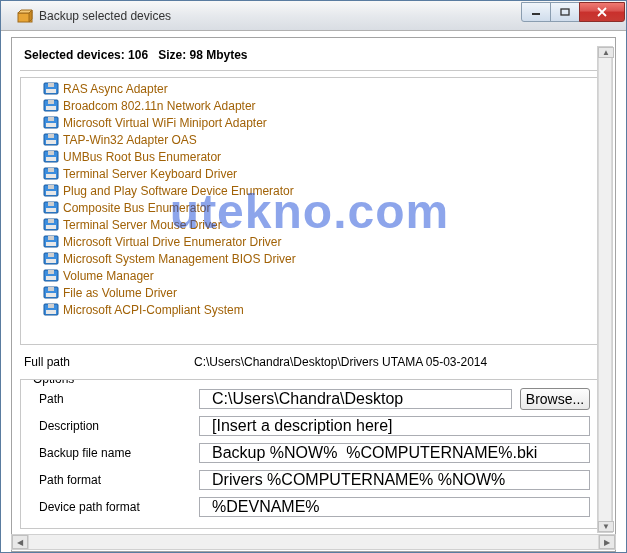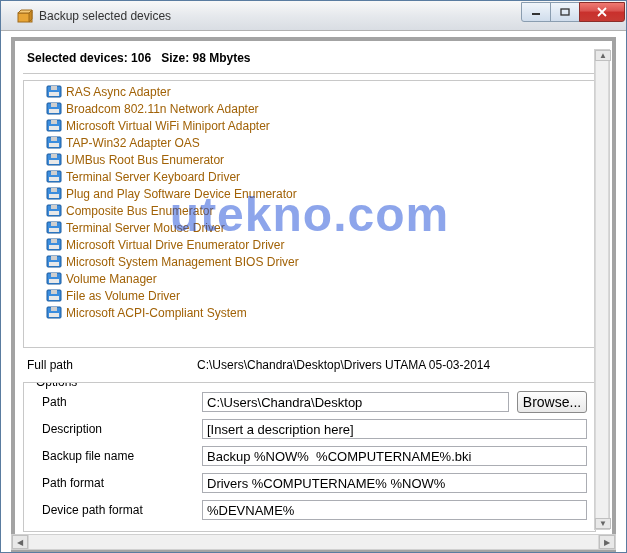--- a/index.html
+++ b/index.html
@@ -52,21 +52,21 @@
   border-color: #8b2e2a;
   color: #fff;
   border-radius: 0 0 3px 0;
 }
 .content {
   padding: 6px 10px 0 10px;
   height: calc(100% - 30px);
   position: relative;
 }
 .inner-panel {
-  border: 4px solid #a3a3a3;
+  border: 1px solid #a3a3a3;
   background: #fff;
   padding: 8px 2px 8px 8px;
   height: 100%;
   position: relative;
 }
 .header-line {
   font-weight: bold;
   font-size: 12px;
   padding: 2px 0 8px 4px;
   border-bottom: 1px solid #c8c8c8;
@@ -134,23 +134,23 @@
   display: flex;
   align-items: center;
   margin-bottom: 5px;
   height: 22px;
 }
 .opt-row .lbl { width: 170px; padding-left: 10px; }
 .opt-row input[type=text] {
   flex: 1;
   height: 20px;
   border: 1px solid #abadb3;
-  padding: 1px 4px;
+  padding: 1px 12px;
   font-family: inherit;
-  font-size: 13px;
+  font-size: 16px;
   background: #fff;
 }
 .browse-btn {
   width: 70px;
   height: 22px;
   margin-left: 8px;
   background: linear-gradient(to bottom, #fdfdfd, #e9e9e9);
   border: 1px solid #8a8a8a;
   border-radius: 3px;
   font-family: inherit;

